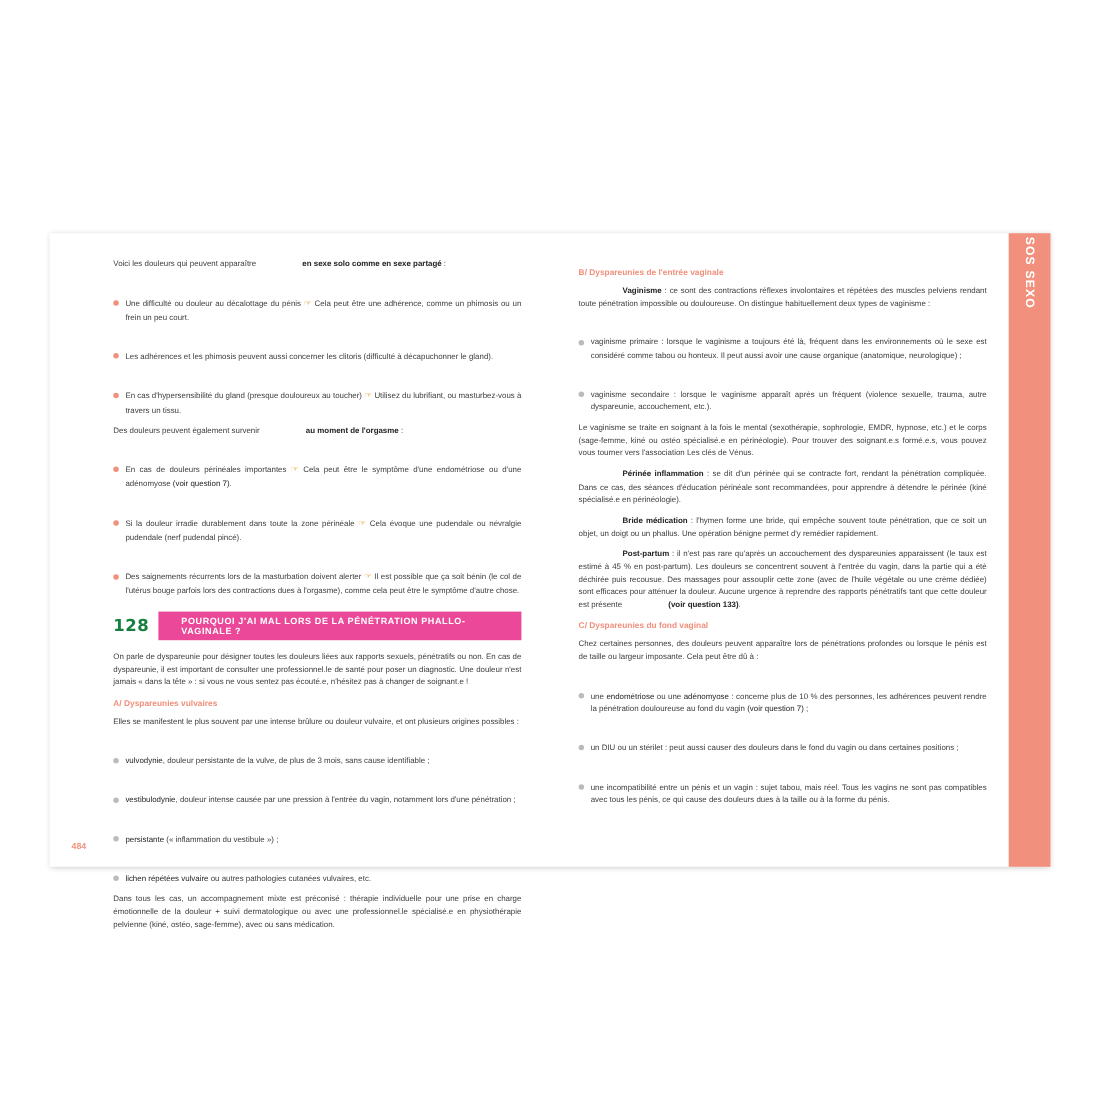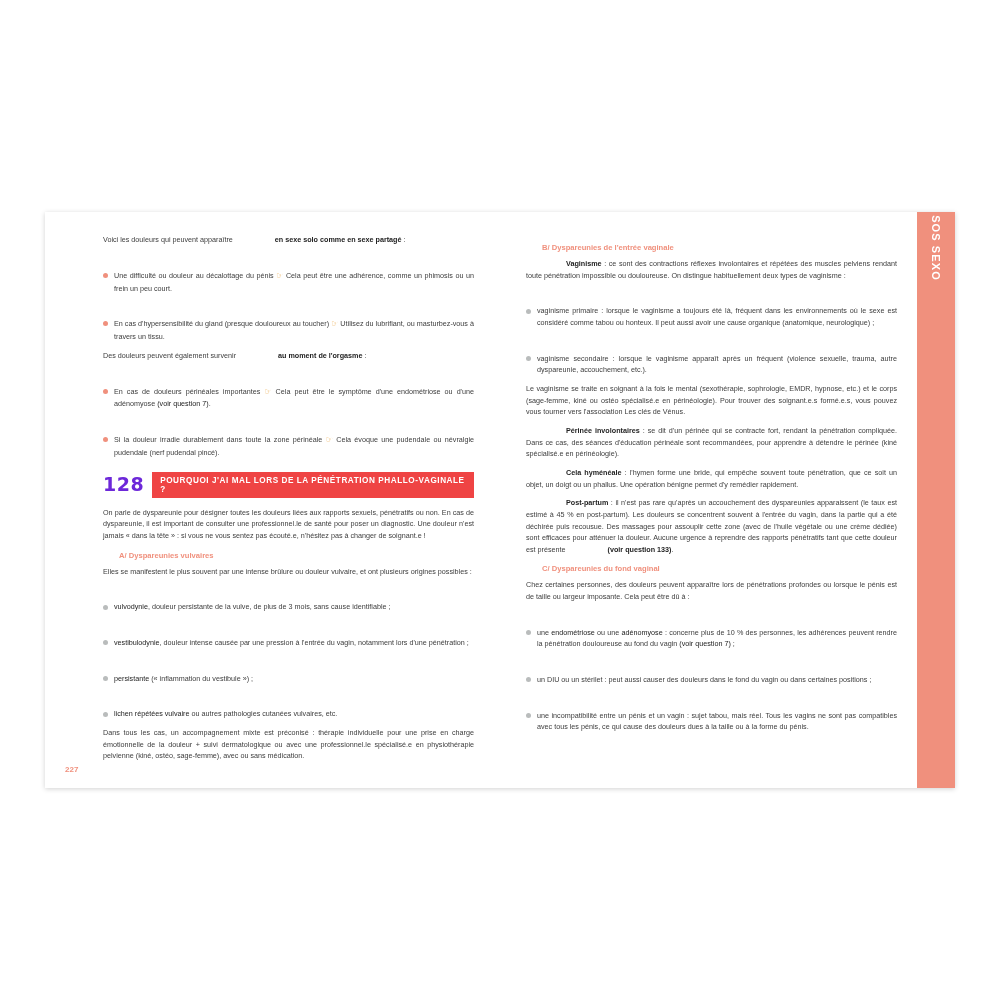--- a/index.html
+++ b/index.html
@@ -105,65 +105,67 @@
     color: #e8a33d;
     font-size: 8px;
   }
 
   .q-head {
     display: flex;
     align-items: center;
     margin: 13px 0 9px 0;
   }
   .q-num {
-    font-size: 19px;
-    font-weight: bold;
-    color: #6d28d9;
+    font-size: 15px;
+    font-weight: bold;
+    color: #15803d;
     letter-spacing: 0.5px;
     font-family: "DejaVu Sans", sans-serif;
     margin-right: 8px;
     line-height: 1;
   }
   .q-title {
-    background: #ef4444;
+    background: #ec4899;
     color: #ffffff;
     font-size: 8.2px;
     font-weight: bold;
     letter-spacing: 0.55px;
-    padding: 4px 8px 4px 8px;
+    padding: 4px 8px 4px 21px;
     line-height: 1.1;
   }
 
   .sub-head {
     color: #f0907d;
     font-size: 7.6px;
     font-weight: bold;
-    margin: 9px 0 6px 16px;
+    margin: 9px 0 6px 0;
   }
 </style>
 </head>
 <body>
 
 <div id="page">
   <div class="spread">
 
     <div class="page-col page-left">
 
       <p class="body">Voici les douleurs qui peuvent apparaître <b>en sexe solo comme en sexe partagé</b> :</p>
 
       <ul class="bullets coral">
         <li>Une difficulté ou douleur au décalottage du pénis <span class="hand">☞</span> Cela peut être une adhérence, comme un phimosis ou un frein un peu court.</li>
+        <li>Les adhérences et les phimosis peuvent aussi concerner les clitoris (difficulté à décapuchonner le gland).</li>
         <li>En cas d'hypersensibilité du gland (presque douloureux au toucher) <span class="hand">☞</span> Utilisez du lubrifiant, ou masturbez-vous à travers un tissu.</li>
       </ul>
 
       <p class="body">Des douleurs peuvent également survenir <b>au moment de l'orgasme</b> :</p>
 
       <ul class="bullets coral">
         <li>En cas de douleurs périnéales importantes <span class="hand">☞</span> Cela peut être le symptôme d'une endométriose ou d'une adénomyose <b>(voir question 7)</b>.</li>
         <li>Si la douleur irradie durablement dans toute la zone périnéale <span class="hand">☞</span> Cela évoque une pudendale ou névralgie pudendale (nerf pudendal pincé).</li>
+        <li>Des saignements récurrents lors de la masturbation doivent alerter <span class="hand">☞</span> Il est possible que ça soit bénin (le col de l'utérus bouge parfois lors des contractions dues à l'orgasme), comme cela peut être le symptôme d'autre chose.</li>
       </ul>
 
       <div class="q-head">
         <span class="q-num">128</span>
         <span class="q-title">POURQUOI J'AI MAL LORS DE LA PÉNÉTRATION PHALLO-VAGINALE ?</span>
       </div>
 
       <p class="body">On parle de dyspareunie pour désigner toutes les douleurs liées aux rapports sexuels, pénétratifs ou non. En cas de dyspareunie, il est important de consulter une professionnel.le de santé pour poser un diagnostic. Une douleur n'est jamais « dans la tête » : si vous ne vous sentez pas écouté.e, n'hésitez pas à changer de soignant.e !</p>
 
       <div class="sub-head">A/ Dyspareunies vulvaires</div>
@@ -172,37 +174,37 @@
 
       <ul class="bullets grey">
         <li><b>vulvodynie</b>, douleur persistante de la vulve, de plus de 3 mois, sans cause identifiable ;</li>
         <li><b>vestibulodynie</b>, douleur intense causée par une pression à l'entrée du vagin, notamment lors d'une pénétration ;</li>
         <li><b>persistante</b> (« inflammation du vestibule ») ;</li>
         <li><b>lichen répétées vulvaire</b> ou autres pathologies cutanées vulvaires, etc.</li>
       </ul>
 
       <p class="body">Dans tous les cas, un accompagnement mixte est préconisé : thérapie individuelle pour une prise en charge émotionnelle de la douleur + suivi dermatologique ou avec une professionnel.le spécialisé.e en physiothérapie pelvienne (kiné, ostéo, sage-femme), avec ou sans médication.</p>
 
-      <div class="folio folio-left">227</div>
+      <div class="folio folio-left">484</div>
     </div>
 
     <div class="page-col page-right">
 
       <div class="sub-head">B/ Dyspareunies de l'entrée vaginale</div>
 
       <p class="body"><b>Vaginisme</b> : ce sont des contractions réflexes involontaires et répétées des muscles pelviens rendant toute pénétration impossible ou douloureuse. On distingue habituellement deux types de vaginisme :</p>
 
       <ul class="bullets grey">
         <li>vaginisme primaire : lorsque le vaginisme a toujours été là, fréquent dans les environnements où le sexe est considéré comme tabou ou honteux. Il peut aussi avoir une cause organique (anatomique, neurologique) ;</li>
         <li>vaginisme secondaire : lorsque le vaginisme apparaît après un fréquent (violence sexuelle, trauma, autre dyspareunie, accouchement, etc.).</li>
       </ul>
 
       <p class="body">Le vaginisme se traite en soignant à la fois le mental (sexothérapie, sophrologie, EMDR, hypnose, etc.) et le corps (sage-femme, kiné ou ostéo spécialisé.e en périnéologie). Pour trouver des soignant.e.s formé.e.s, vous pouvez vous tourner vers l'association Les clés de Vénus.</p>
-      <p class="body"><b>Périnée involontaires</b> : se dit d'un périnée qui se contracte fort, rendant la pénétration compliquée. Dans ce cas, des séances d'éducation périnéale sont recommandées, pour apprendre à détendre le périnée (kiné spécialisé.e en périnéologie).</p>
-      <p class="body"><b>Cela hyménéale</b> : l'hymen forme une bride, qui empêche souvent toute pénétration, que ce soit un objet, un doigt ou un phallus. Une opération bénigne permet d'y remédier rapidement.</p>
+      <p class="body"><b>Périnée inflammation</b> : se dit d'un périnée qui se contracte fort, rendant la pénétration compliquée. Dans ce cas, des séances d'éducation périnéale sont recommandées, pour apprendre à détendre le périnée (kiné spécialisé.e en périnéologie).</p>
+      <p class="body"><b>Bride médication</b> : l'hymen forme une bride, qui empêche souvent toute pénétration, que ce soit un objet, un doigt ou un phallus. Une opération bénigne permet d'y remédier rapidement.</p>
       <p class="body"><b>Post-partum</b> : il n'est pas rare qu'après un accouchement des dyspareunies apparaissent (le taux est estimé à 45 % en post-partum). Les douleurs se concentrent souvent à l'entrée du vagin, dans la partie qui a été déchirée puis recousue. Des massages pour assouplir cette zone (avec de l'huile végétale ou une crème dédiée) sont efficaces pour atténuer la douleur. Aucune urgence à reprendre des rapports pénétratifs tant que cette douleur est présente <b>(voir question 133)</b>.</p>
 
       <div class="sub-head">C/ Dyspareunies du fond vaginal</div>
 
       <p class="body">Chez certaines personnes, des douleurs peuvent apparaître lors de pénétrations profondes ou lorsque le pénis est de taille ou largeur imposante. Cela peut être dû à :</p>
 
       <ul class="bullets grey">
         <li>une <b>endométriose</b> ou une <b>adénomyose</b> : concerne plus de 10 % des personnes, les adhérences peuvent rendre la pénétration douloureuse au fond du vagin <b>(voir question 7)</b> ;</li>
         <li>un DIU ou un stérilet : peut aussi causer des douleurs dans le fond du vagin ou dans certaines positions ;</li>
         <li>une incompatibilité entre un pénis et un vagin : sujet tabou, mais réel. Tous les vagins ne sont pas compatibles avec tous les pénis, ce qui cause des douleurs dues à la taille ou à la forme du pénis.</li>

